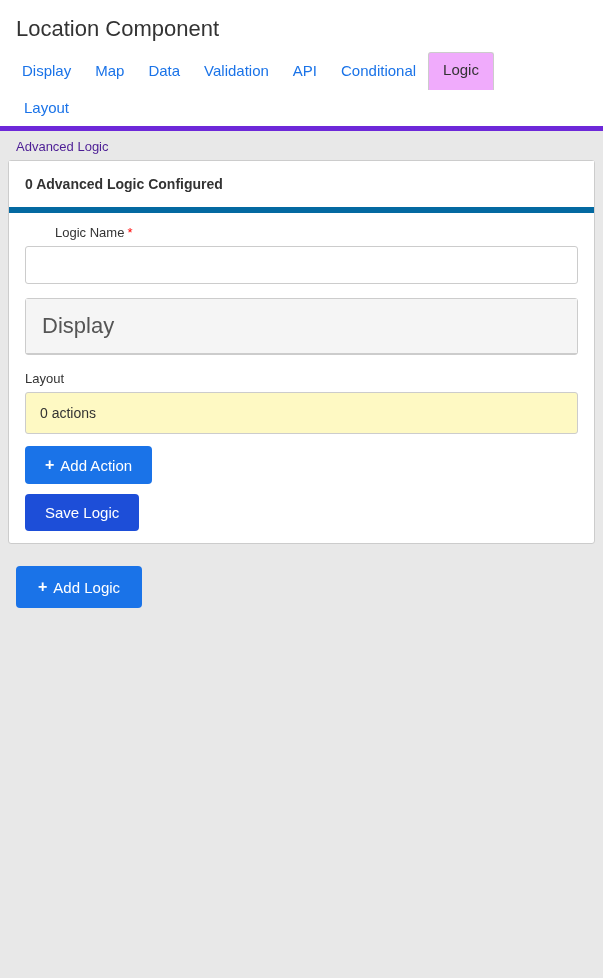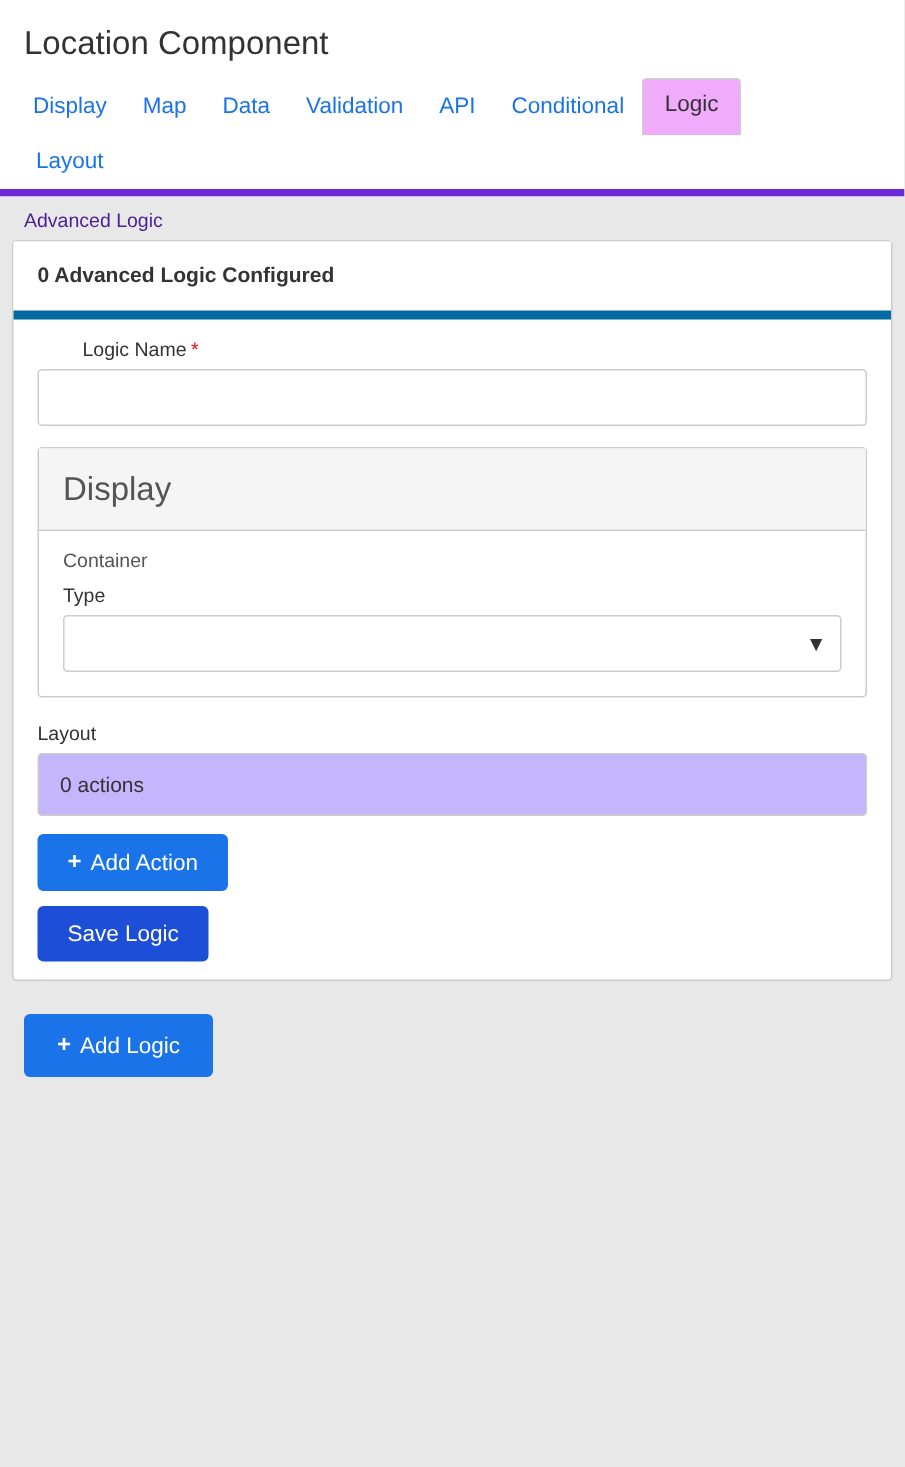--- a/index.html
+++ b/index.html
@@ -156,21 +156,21 @@
       font-size: 13px;
       color: #333;
       margin-bottom: 6px;
     }
     .actions-count-box {
       border: 1px solid #ccc;
       border-radius: 3px;
       padding: 12px 14px;
       font-size: 14px;
       color: #333;
-      background: #c4b5fd;
+      background: #fef9c3;
     }
     .btn-add-action {
       margin-top: 12px;
       background: #1a73e8;
       color: #fff;
       border: none;
       border-radius: 4px;
       padding: 10px 20px;
       font-size: 15px;
       cursor: pointer;
@@ -242,30 +242,20 @@
     <div>
       <div class="field-label">
         <span>Logic Name</span><span class="required-star">*</span>
       </div>
       <input type="text" class="text-input" placeholder="" style="">
     </div>
 
     <div class="trigger-box">
       <div class="trigger-header">
         <span>Display</span>
-      </div>
-      <div class="trigger-body">
-        <div class="container-label">Container</div>
-        <div class="type-label">Type</div>
-        <div class="select-wrapper">
-          <select class="select-input">
-            <option value=""></option>
-          </select>
-          <span class="select-arrow">▼</span>
-        </div>
       </div>
     </div>
 
     <div class="actions-section">
       <div class="actions-label">Layout</div>
       <div class="actions-count-box">0 actions</div>
       <button class="btn-add-action">
         <span class="plus-icon">+</span>
         <span>Add Action</span>
       </button>

